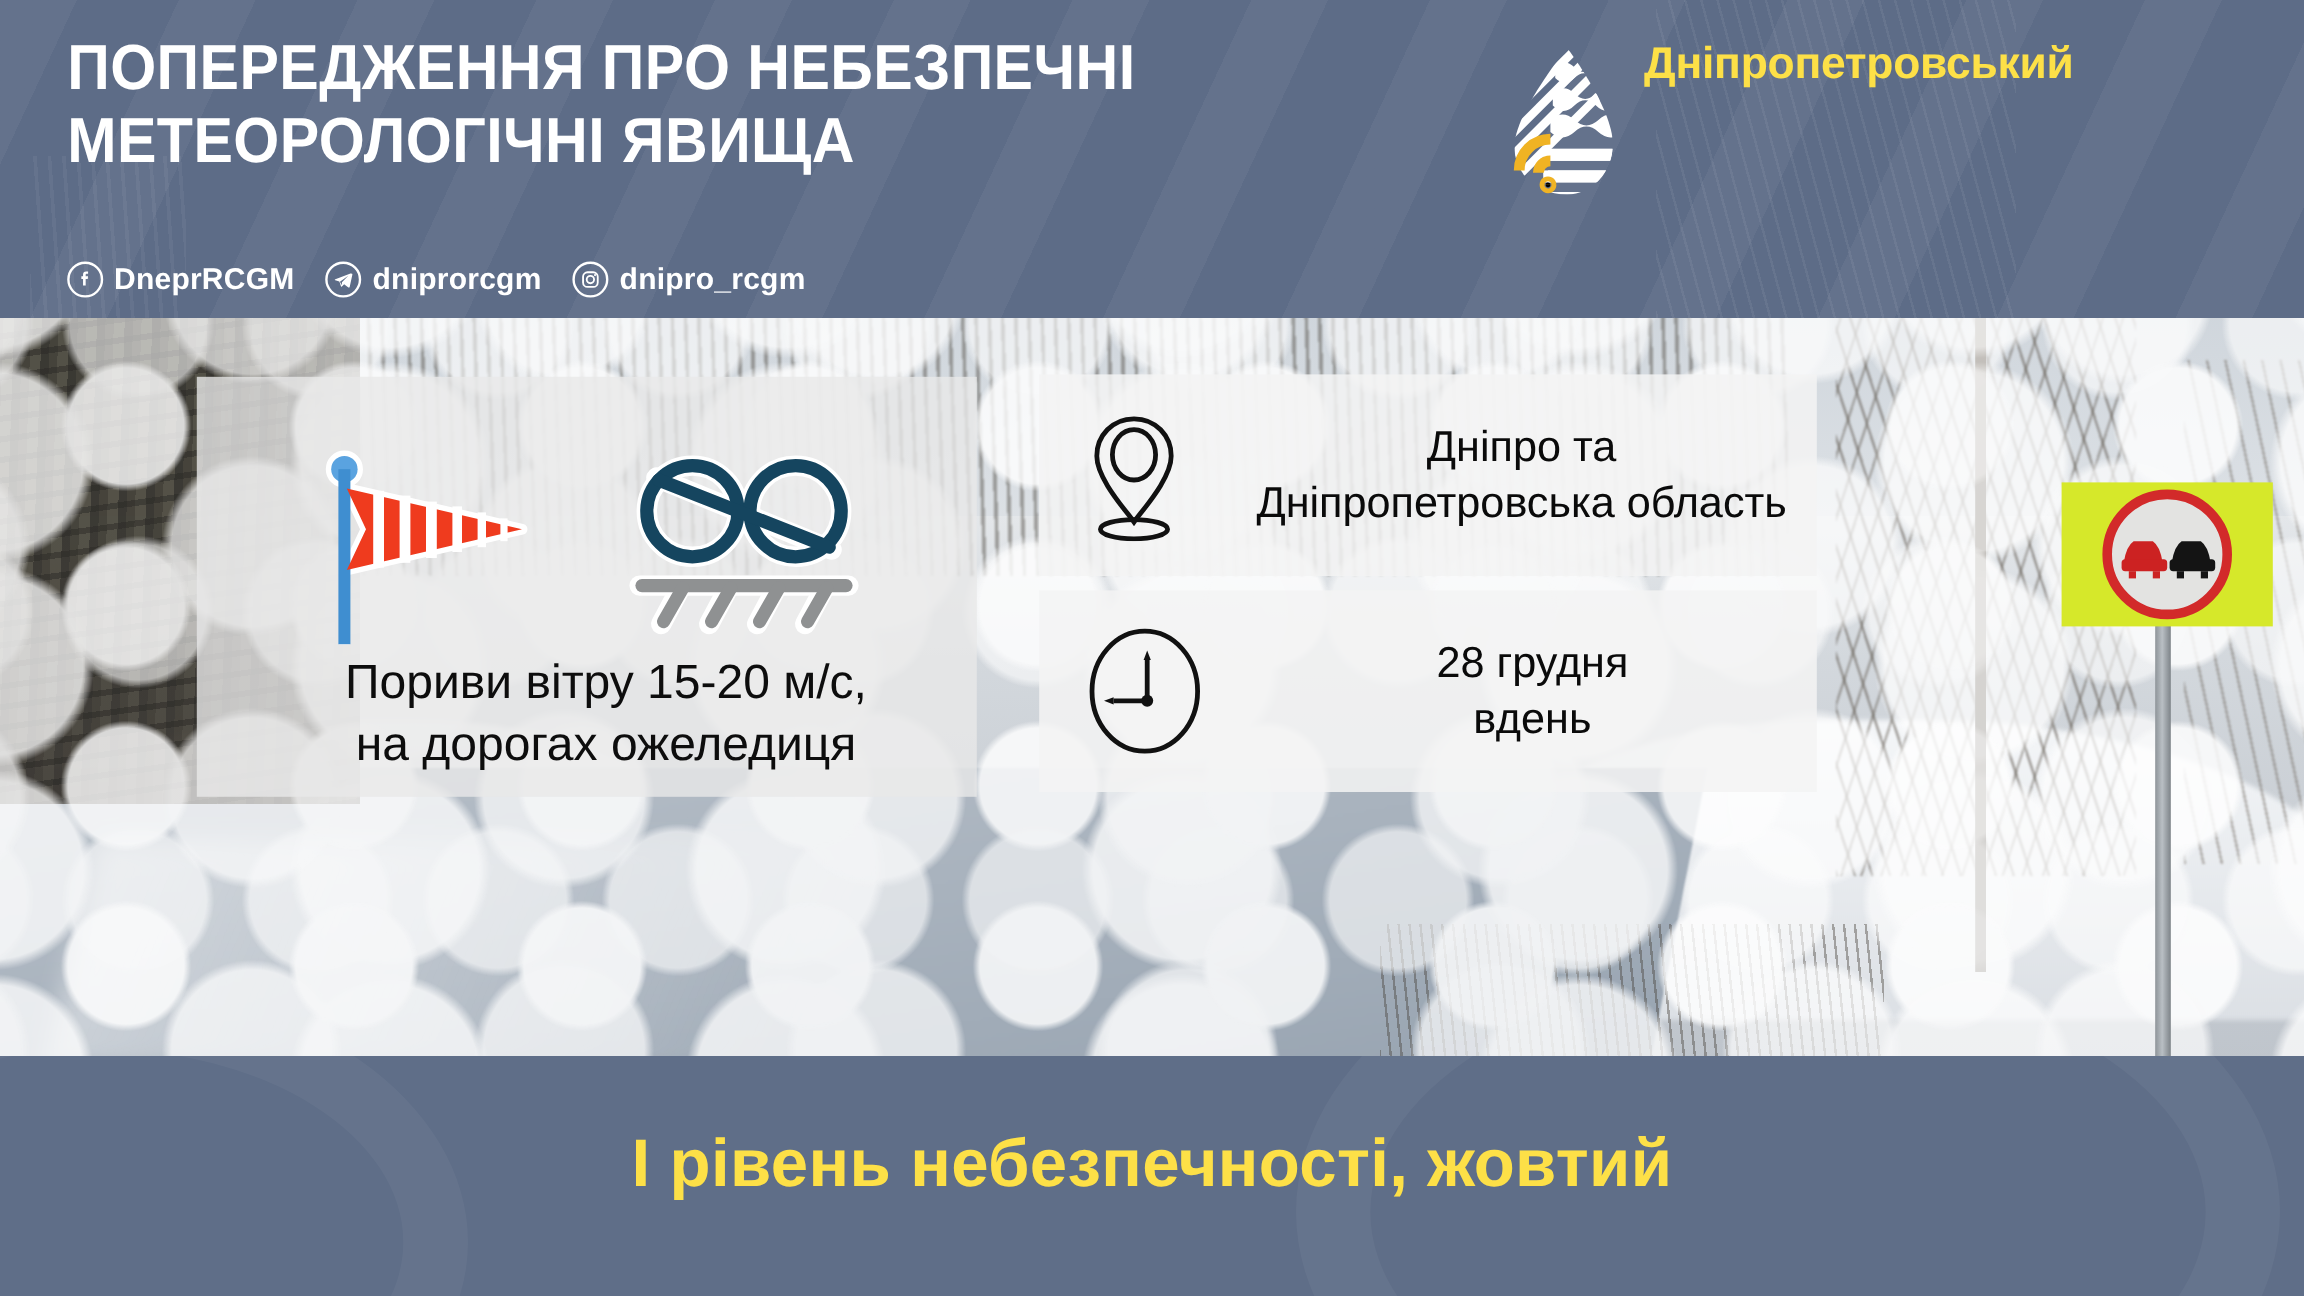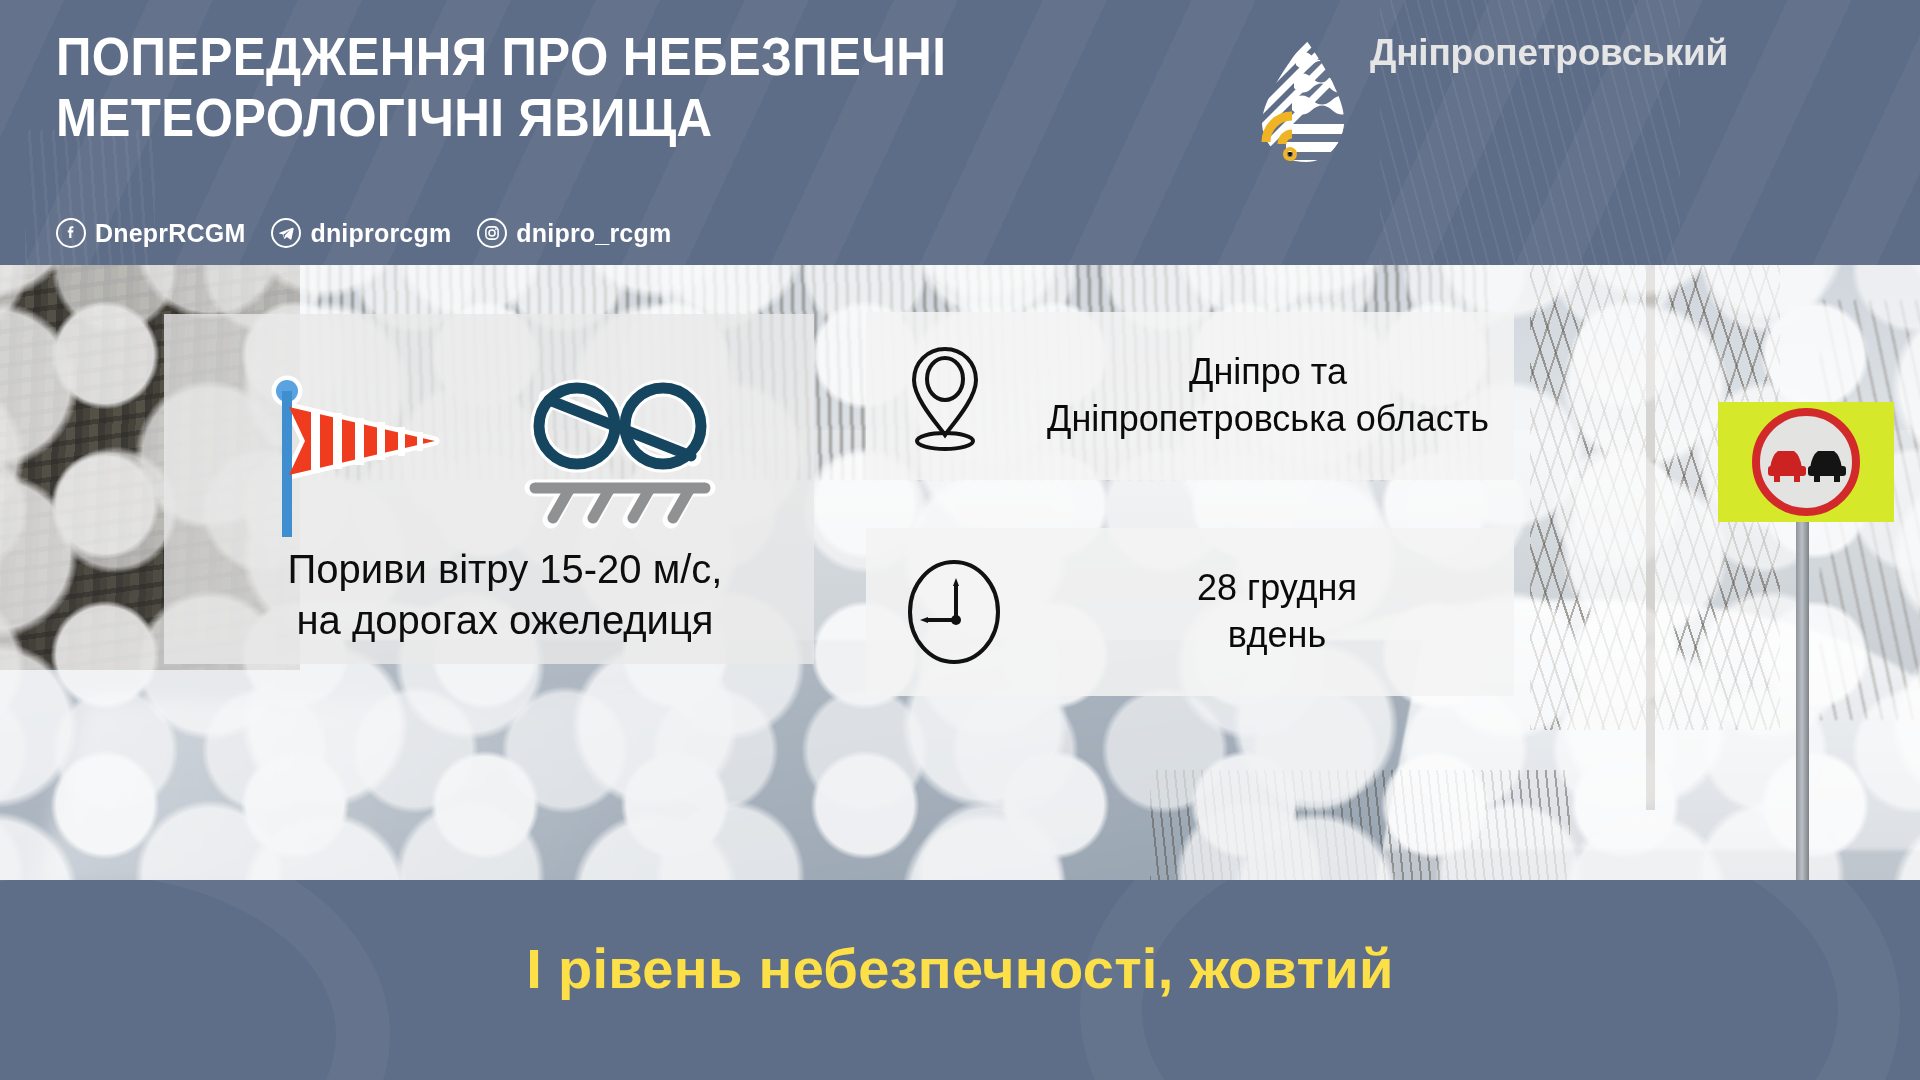--- a/index.html
+++ b/index.html
@@ -132,21 +132,21 @@
     width:30px; height:30px; border:2px solid #fff; border-radius:50%;
     display:flex; align-items:center; justify-content:center;
     color:#fff; flex:0 0 auto;
   }
   .social-ic.sq { border-radius:50%; }
   .social-label { color:#fff; font-size:25px; font-weight:bold; letter-spacing:.2px; }
 
   
   .logo-wrap { position:absolute; left:1252px; top:32px; display:flex; gap:22px; align-items:flex-start; }
   .logo-mark { width:96px; height:126px; flex:0 0 auto; margin-top:6px; }
-  .logo-text { color:#e5e5e5; }
+  .logo-text { color:#fde047; }
   .logo-line {
     font-size:37px; font-weight:bold; line-height:1.16; letter-spacing:-.2px; white-space:nowrap;
   }
   .logo-url { font-size:37px; font-weight:500; margin-top:4px; letter-spacing:.2px; }
 
   
   .card-left {
     position:absolute; left:164px; top:314px; width:650px; height:350px;
     background:rgba(232,233,233,.80);
     display:flex; flex-direction:column; align-items:center; justify-content:flex-start;
@@ -156,21 +156,21 @@
   .card-left-text {
     color:#0d0d0d; font-size:40px; line-height:1.28; text-align:center;
     white-space:pre-line; margin-top:6px; font-weight:400;margin-left:32px;
   }
   .card-loc {
     position:absolute; left:866px; top:312px; width:648px; height:168px;
     background:rgba(243,243,243,.86);
     display:flex; align-items:center; padding-left:36px; gap:34px;
   }
   .card-date {
-    position:absolute; left:866px; top:528px; width:648px; height:168px;
+    position:absolute; left:866px; top:492px; width:648px; height:168px;
     background:rgba(243,243,243,.86);
     display:flex; align-items:center; padding-left:36px; gap:34px;
   }
   .card-r-text {
     color:#0a0a0a; font-size:36px; line-height:1.3; text-align:center;
     white-space:pre-line; flex:1; font-weight:400;
   }
 
   
   .sign { position:absolute; left:1718px; top:402px; width:176px; height:192px; }

